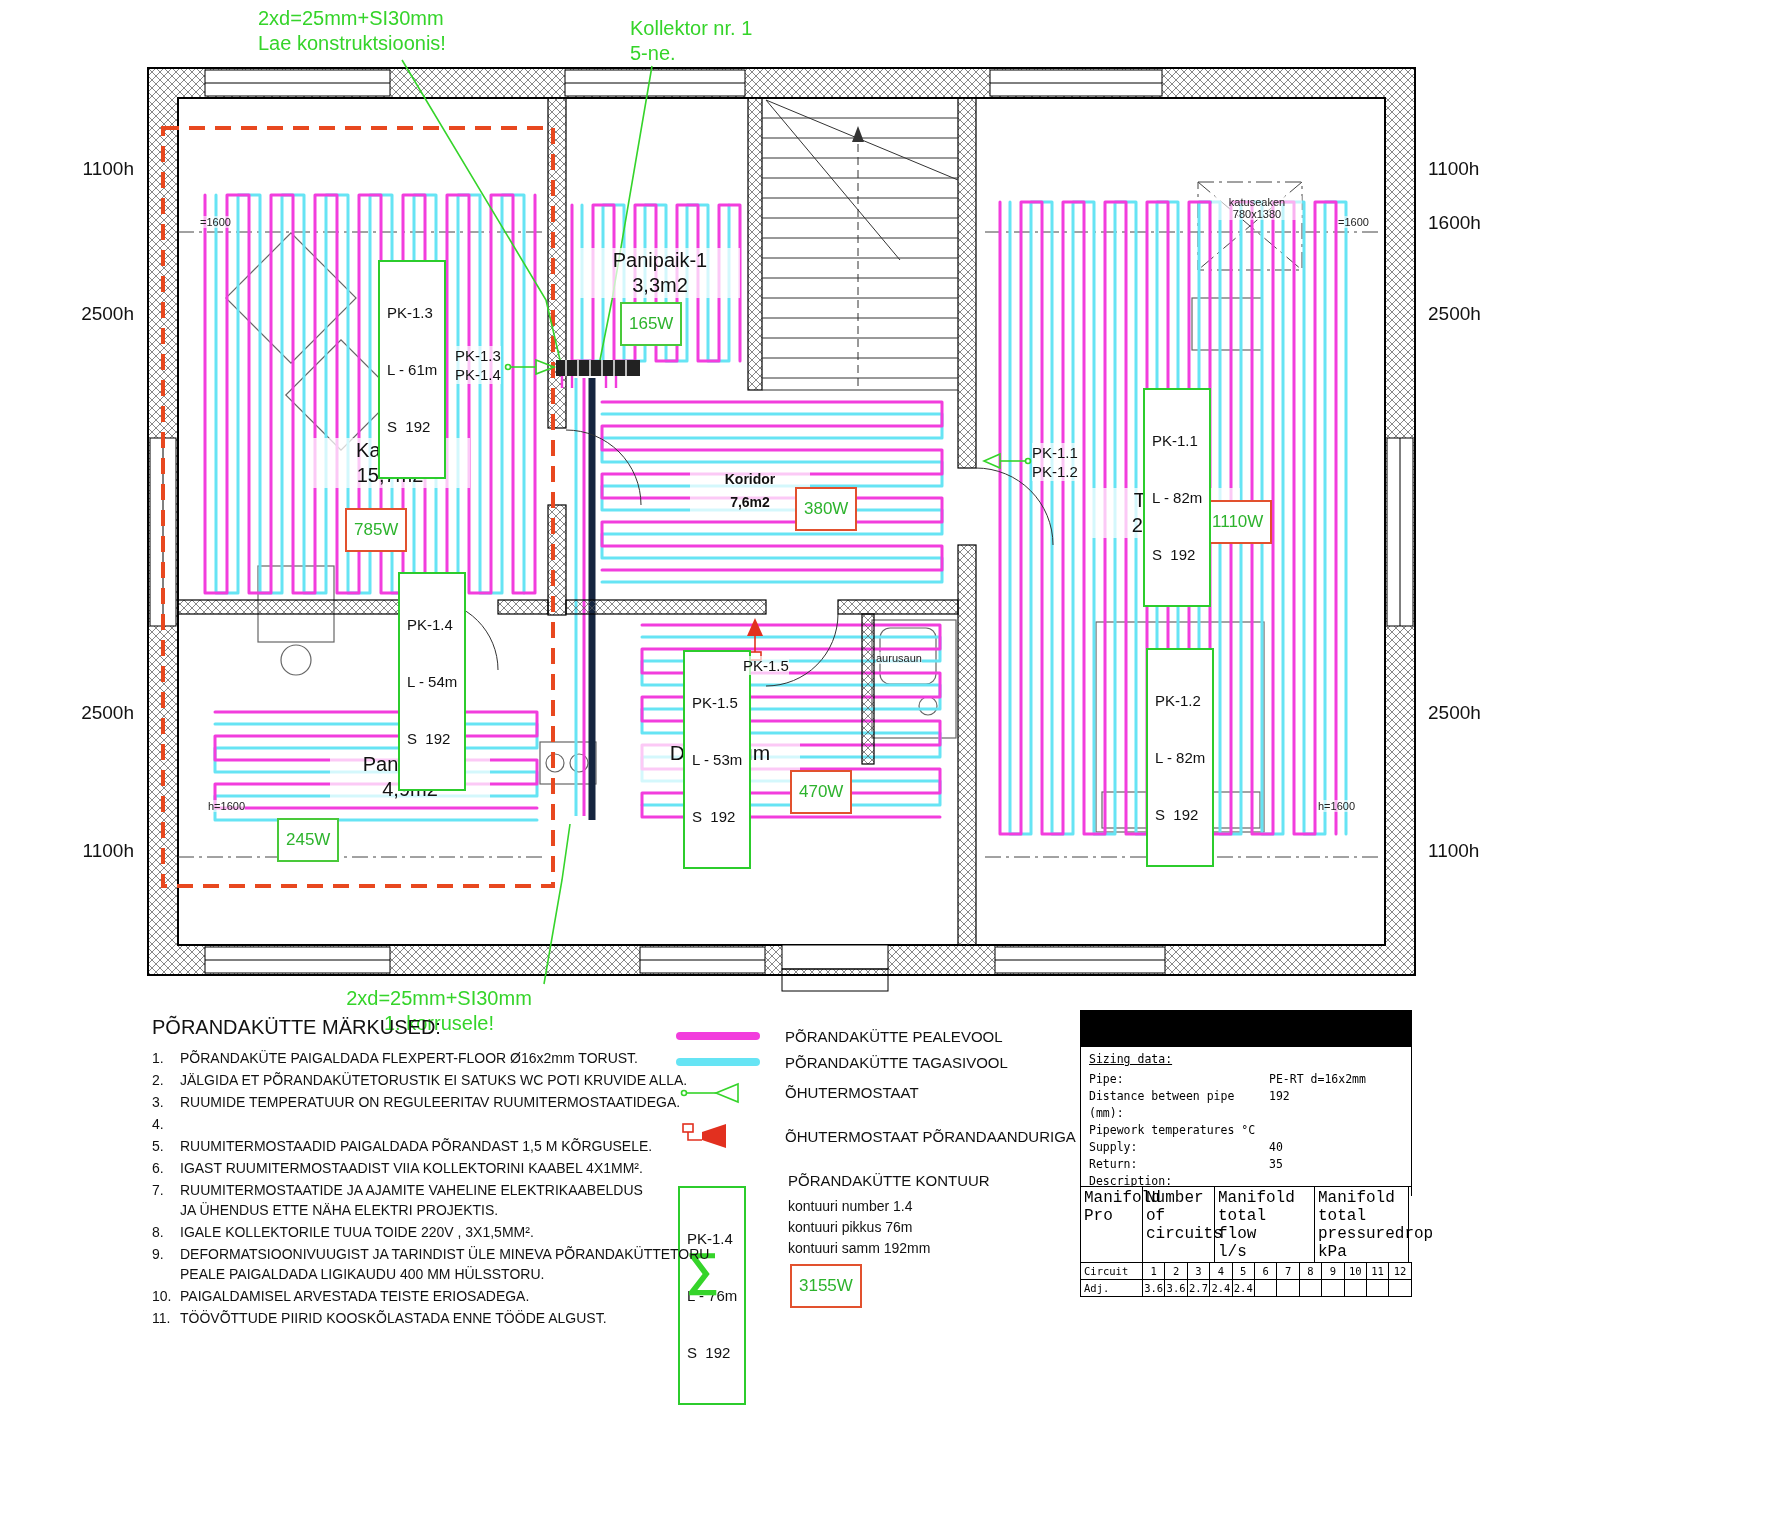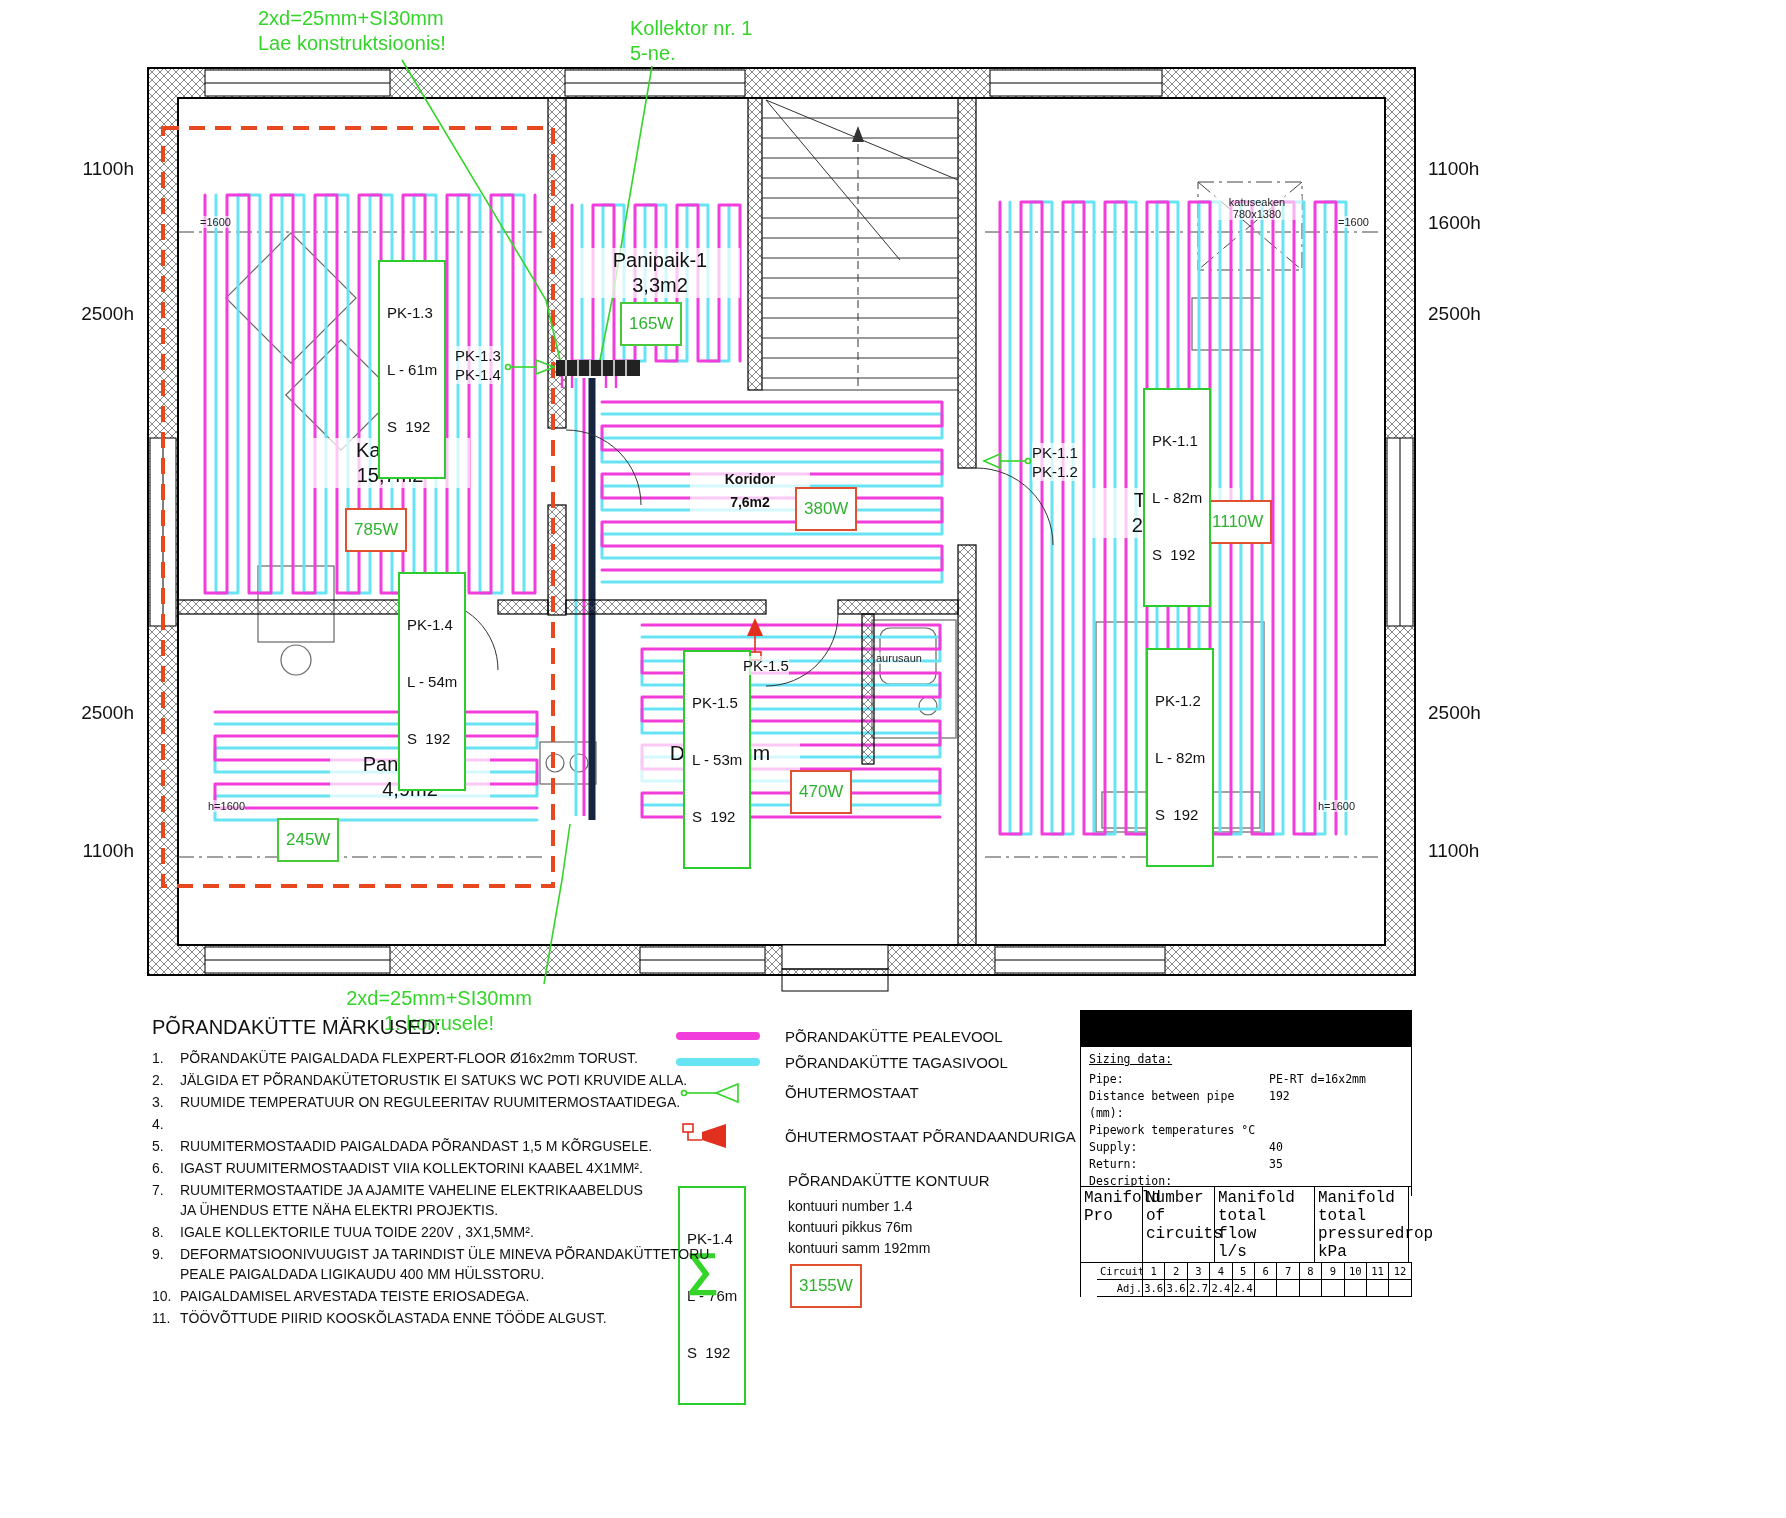--- a/index.html
+++ b/index.html
@@ -27,21 +27,21 @@
   .tb-black{background:#000;}
   .sizing{border:1px solid #000;padding:5px 8px;background:#fff;}
   .sz-title{text-decoration:underline;margin-bottom:5px;}
   .sz-row{display:flex;line-height:17px;}
   .sz-row .l{width:180px;}
   .mt{display:grid;grid-template-columns:62px 72px 100px 94px;border-left:1px solid #000;border-top:1px solid #000;background:#fff;}
   .mt>div{border-right:1px solid #000;border-bottom:1px solid #000;padding:2px 3px;white-space:pre-line;font-size:16px;font-family:Liberation Mono, monospace;}
   .mt .c{text-align:center;padding:4px 0;}
   .cs{display:grid;grid-template-columns:62px repeat(12,22.4px);border-left:1px solid #000;border-top:1px solid #000;font-size:10.5px;background:#fff;}
   .cs>div{border-right:1px solid #000;border-bottom:1px solid #000;text-align:center;line-height:16px;height:16px;overflow:hidden;}
-  .cs .lab{text-align:right;padding-left:3px;margin-left:16px;}
+  .cs .lab{text-align:left;padding-left:3px;}
   
   .coil{fill:none;stroke-width:3;stroke-linejoin:round;stroke-linecap:round;}
   .mag{stroke:#f23ddd;}
   .cyn{stroke:#66e4f4;}
   .dd{stroke:#444;stroke-width:1;stroke-dasharray:16 5 3 5;fill:none;}
   .furn{stroke:#666;stroke-width:1.2;fill:none;}
   .arc{fill:none;stroke:#333;stroke-width:1;}
   .grnln{fill:none;stroke:#35d42a;stroke-width:1.6;}
 </style>
 </head>

